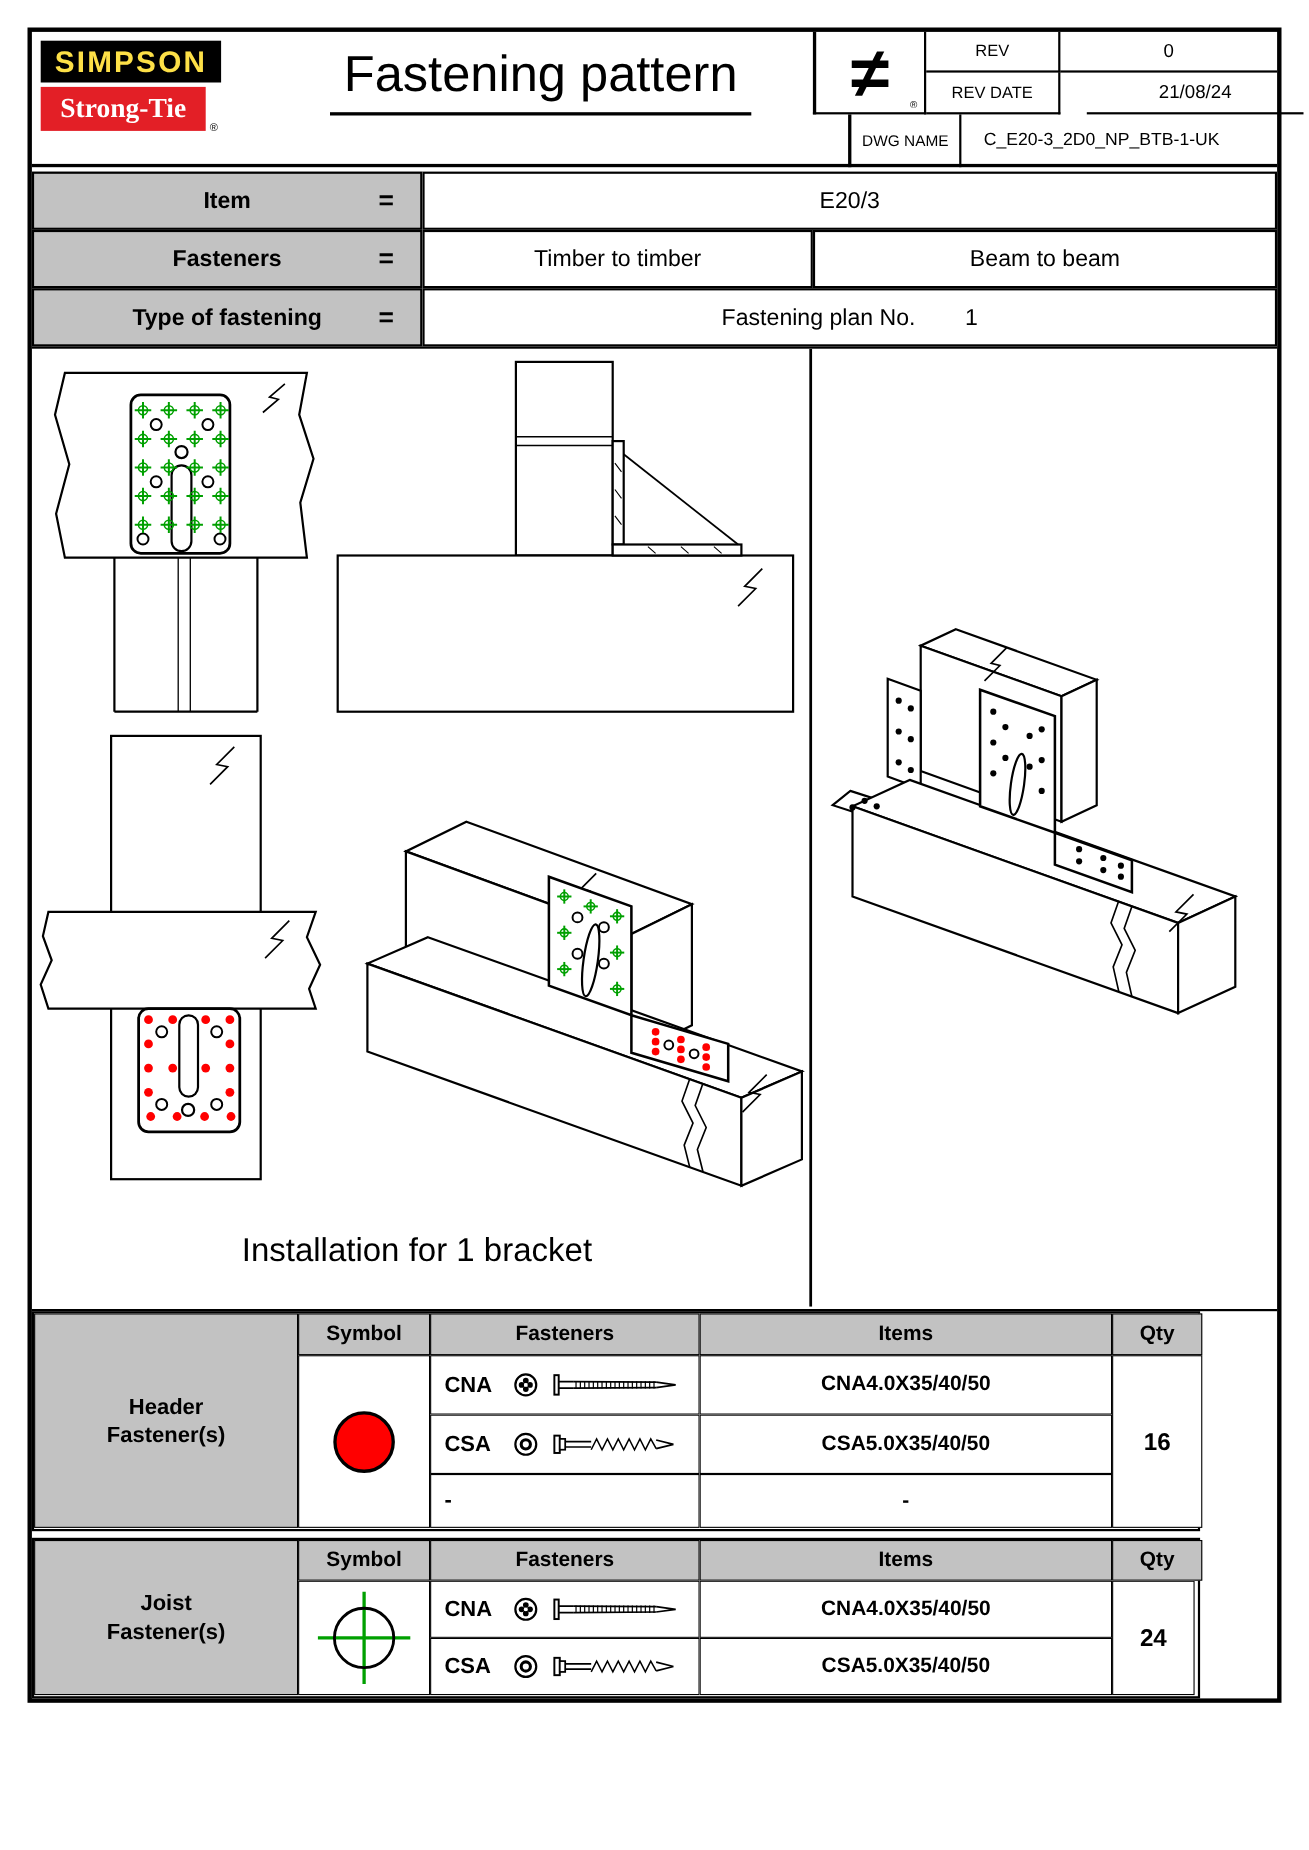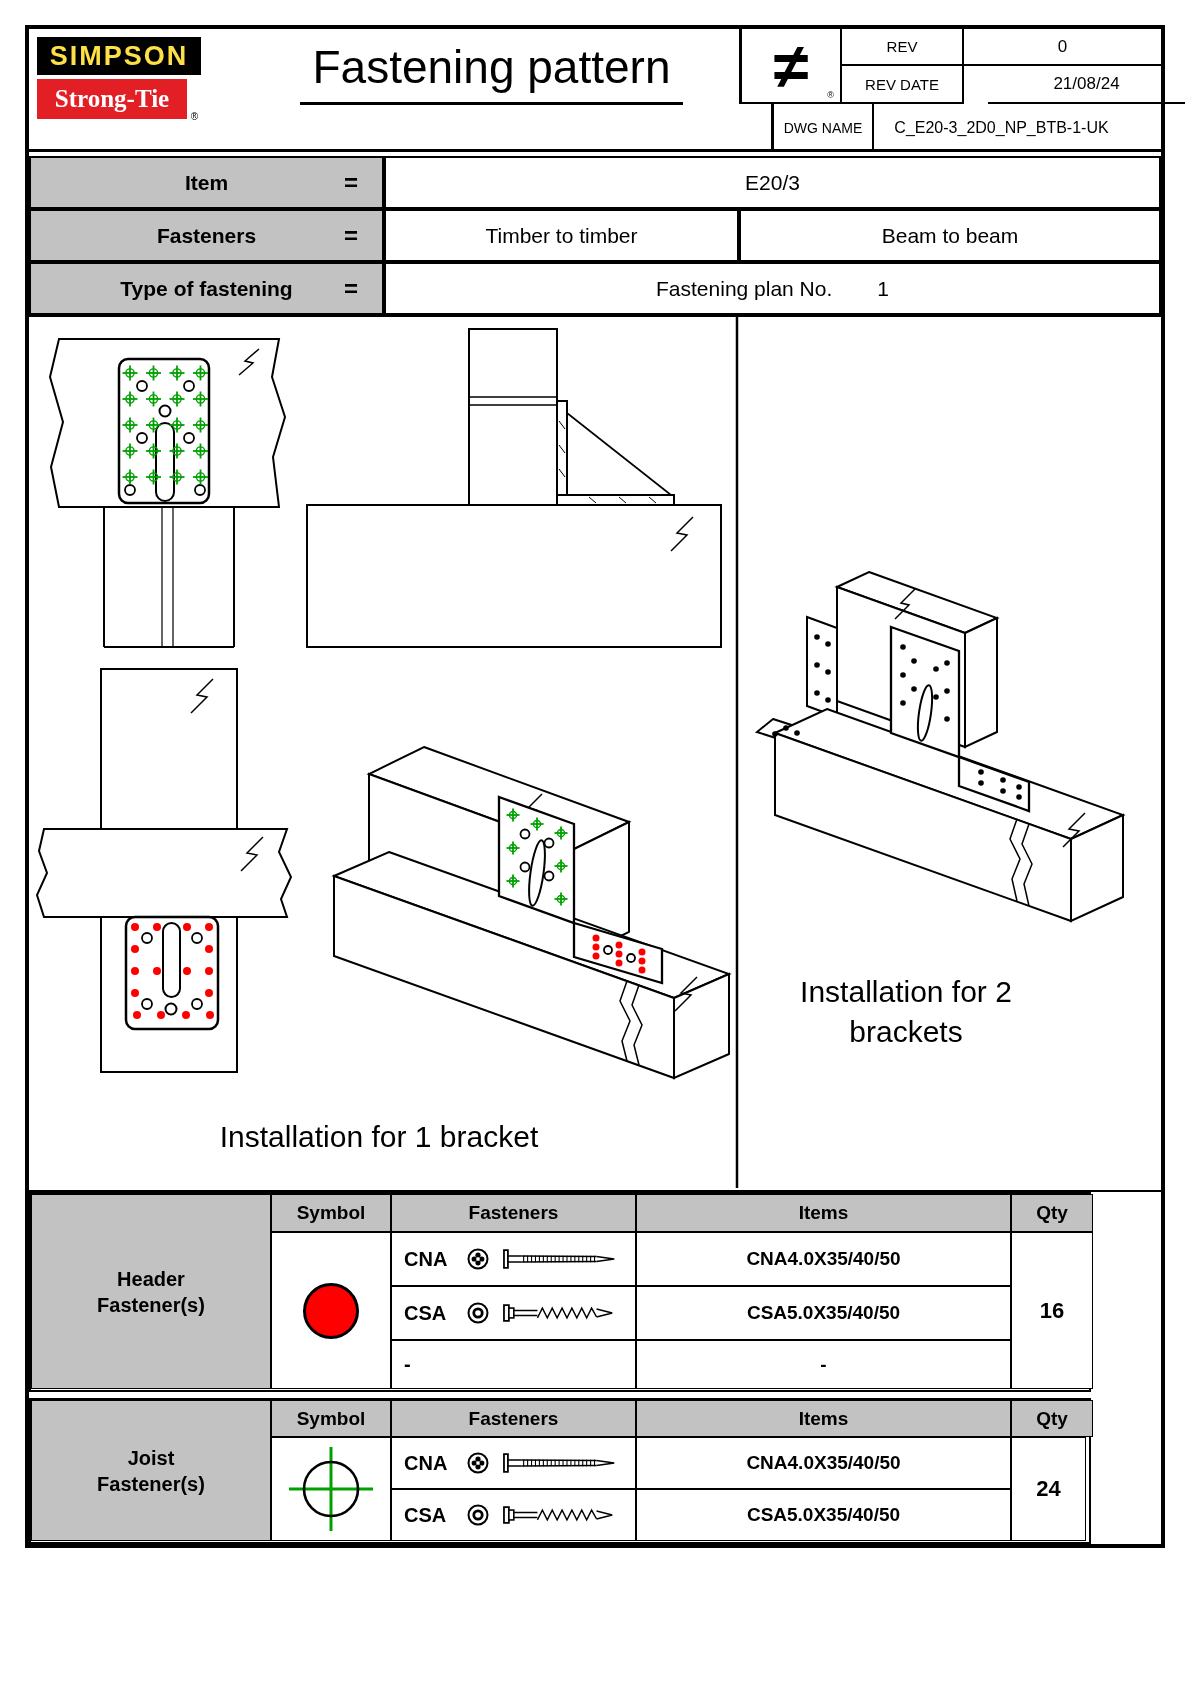--- a/index.html
+++ b/index.html
@@ -399,24 +399,20 @@
             <circle cx="974" cy="474" r="2.8" fill="#000" stroke="none"></circle>
             <circle cx="990" cy="470" r="2.8" fill="#000" stroke="none"></circle>
             <circle cx="990" cy="480" r="2.8" fill="#000" stroke="none"></circle>
           </g>
       </g>
     </svg>
 
     <div class="cap" style="left:120px;top:800px;width:460px;">
       <span>Installation for 1 bracket</span>
     </div>
-    <div class="cap" style="left:722px;top:655px;width:310px;">
-      <div>Installation for 2</div>
-      <div>brackets</div>
-    </div>
   </div>
 
   <div class="ftable" style="top:1163px;height:200px;">
     <div class="cell group" style="left:0;top:0;width:240px;height:195px;">
       <div>Header</div>
       <div>Fastener(s)</div>
     </div>
     <div class="cell head" style="left:240px;top:0;width:120px;height:38px;">
         <span>Symbol</span>
       </div>

